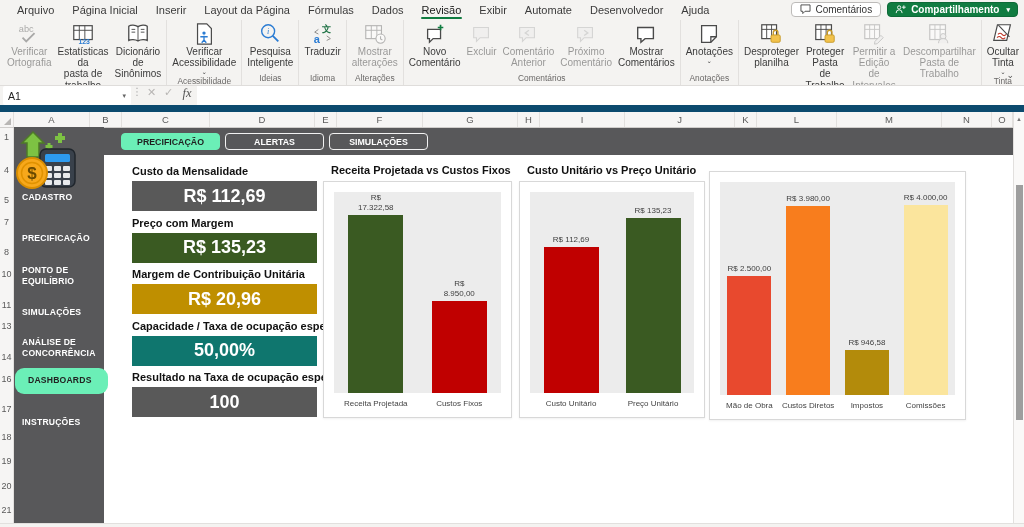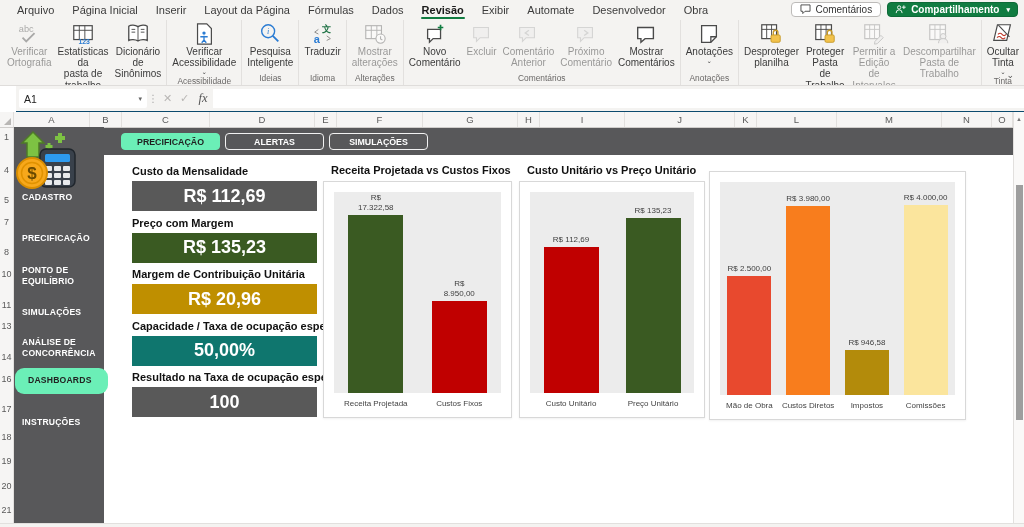--- a/index.html
+++ b/index.html
@@ -4,42 +4,42 @@
 <style>
   html,body{margin:0;padding:0;background:#fff;}
   *{box-sizing:border-box;}
   .app{position:relative;width:1024px;height:527px;overflow:hidden;background:#fff;
        font-family:"Liberation Sans",sans-serif;color:#333;}
   
   .menubar{position:absolute;left:0;top:0;right:0;height:19px;background:#F4F3F1;
            display:flex;align-items:center;padding-left:8px;}
   .menu-tabs{display:flex;height:100%;}
   .menu-tab{padding:0 9px;font-size:11px;color:#3b3b3b;display:flex;align-items:center;position:relative;white-space:nowrap;cursor:default;}
-  .menu-tab.active{font-weight:bold;color:#1a1a1a;}
+  .menu-tab.active{font-weight:normal;color:#1a1a1a;}
   .menu-tab.active::after{content:"";position:absolute;left:8px;right:8px;bottom:0;height:2.5px;background:#107C41;border-radius:2px;}
   .menubar-right{margin-left:auto;display:flex;align-items:center;gap:6px;padding-right:6px;}
   .btn-comments{display:flex;align-items:center;gap:4px;background:#fff;border:1px solid #BDBBB9;border-radius:4px;height:15px;padding:0 8px;font-size:10px;color:#333;white-space:nowrap;}
   .btn-share{display:flex;align-items:center;gap:5px;background:#107C41;border:1px solid #0E6A38;border-radius:4px;height:15px;padding:0 7px;font-size:10px;color:#fff;font-weight:bold;white-space:nowrap;}
   .share-caret{font-size:7px;margin-left:2px;}
   
   .ribbon{position:absolute;left:0;top:19px;right:0;height:67px;background:#F4F3F1;
           border-bottom:1px solid #DFDDDB;display:flex;align-items:stretch;padding:1px 0 0 2px;overflow:hidden;}
   .rgroup{display:flex;flex-direction:column;padding:0 2px;}
   .rgroup + .rgroup{border-left:1px solid #E2E0DE;}
   .rgroup-items{flex:1;display:flex;align-items:stretch;justify-content:center;}
   .rbtn{display:flex;flex-direction:column;align-items:center;justify-content:flex-start;padding:2px 3px 0 3px;border-radius:3px;text-align:center;}
   .rbtn .ric{height:24px;display:flex;align-items:center;justify-content:center;}
   .rbtn .rlabel{font-size:10px;line-height:1.12;color:#3b3b3b;white-space:pre-line;}
   .rbtn.disabled{filter:grayscale(1) opacity(.5);}
   .rcaret{font-size:6.5px;color:#3b3b3b;line-height:1;margin-top:1px;}
   .rgroup-label{height:12px;font-size:8.4px;color:#6a6867;text-align:center;padding:0 4px;}
   .ribbon-chevron{position:absolute;right:10px;top:70px;font-size:9px;color:#555;}
   
-  .formulabar{position:absolute;left:16px;top:86px;right:0;height:26px;background:#F4F3F1;
-              border-bottom:1px solid #0c4a6e;display:flex;align-items:center;}
+  .formulabar{position:absolute;left:0;top:86px;right:0;height:26px;background:#F4F3F1;
+              border-bottom:7px solid #0c4a6e;display:flex;align-items:flex-start;}
   .namebox{width:128px;height:19px;background:#fff;margin-left:3px;display:flex;align-items:center;
            padding:0 5px;font-size:10.5px;color:#222;border-radius:2px;}
   .nb-caret{margin-left:auto;font-size:7px;color:#666;}
   .fb-sep{width:12px;text-align:center;color:#aaa;font-size:10px;}
   .fb-x,.fb-check{color:#B8B6B4;font-size:11px;width:17px;text-align:center;}
   .fb-fx{font-style:italic;font-family:"Liberation Serif",serif;font-size:12.5px;color:#555;width:20px;text-align:center;}
   .fb-input{flex:1;height:19px;background:#fff;margin-right:0;}
   
   .colheaders{position:absolute;left:0;top:112px;right:11px;height:16px;display:flex;background:#F6F5F4;border-bottom:1px solid #CFCDCB;}
   .corner{width:14px;position:relative;border-right:1px solid #E0DEDC;}
@@ -92,21 +92,21 @@
         <div class="menu-tab">Arquivo</div>
         <div class="menu-tab">Página Inicial</div>
         <div class="menu-tab">Inserir</div>
         <div class="menu-tab">Layout da Página</div>
         <div class="menu-tab">Fórmulas</div>
         <div class="menu-tab">Dados</div>
         <div class="menu-tab active">Revisão</div>
         <div class="menu-tab">Exibir</div>
         <div class="menu-tab">Automate</div>
         <div class="menu-tab">Desenvolvedor</div>
-        <div class="menu-tab">Obra</div>
+        <div class="menu-tab">Ajuda</div>
       </div>
     <div class="menubar-right">
       <button class="btn-comments">
         <span><svg width="11" height="10" viewBox="0 0 12 11">
               <path d="M1 1 h10 v7 h-5.5 l-2.5 2.5 v-2.5 h-2 z" fill="none" stroke="#444" stroke-width="1"></path>
             </svg></span>
         <span>Comentários</span>
       </button>
       <button class="btn-share">
         <span><svg width="11" height="10" viewBox="0 0 12 11">

